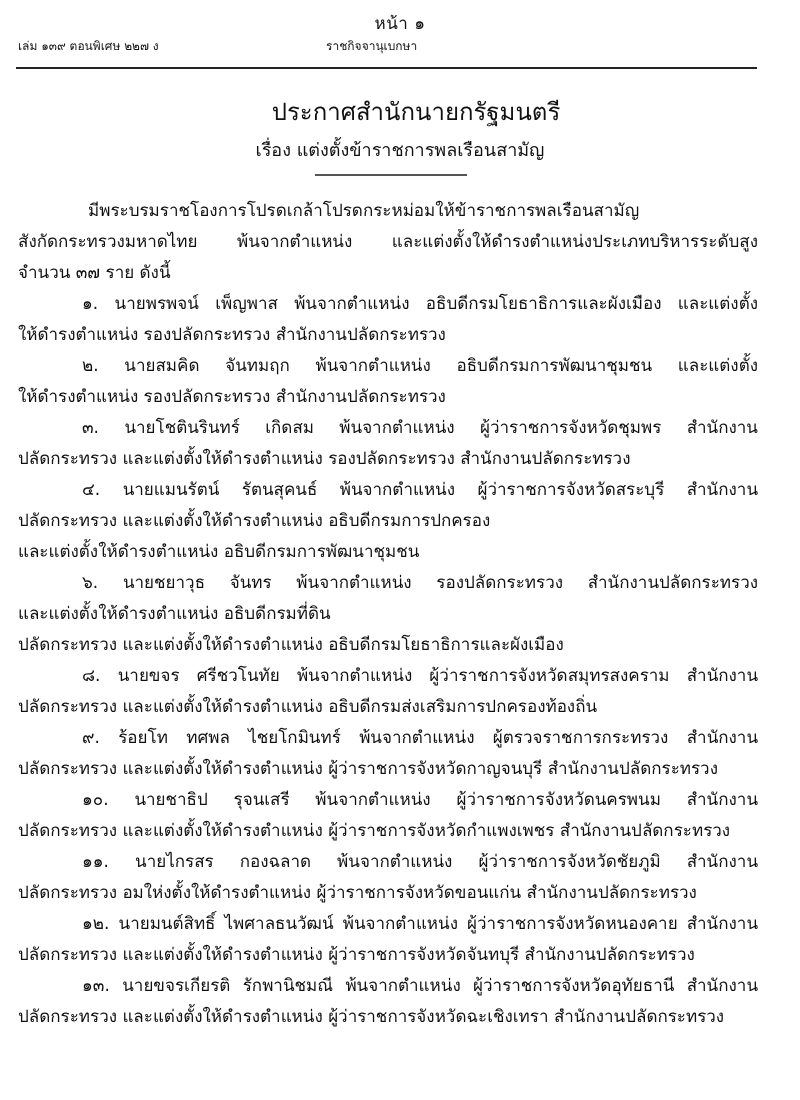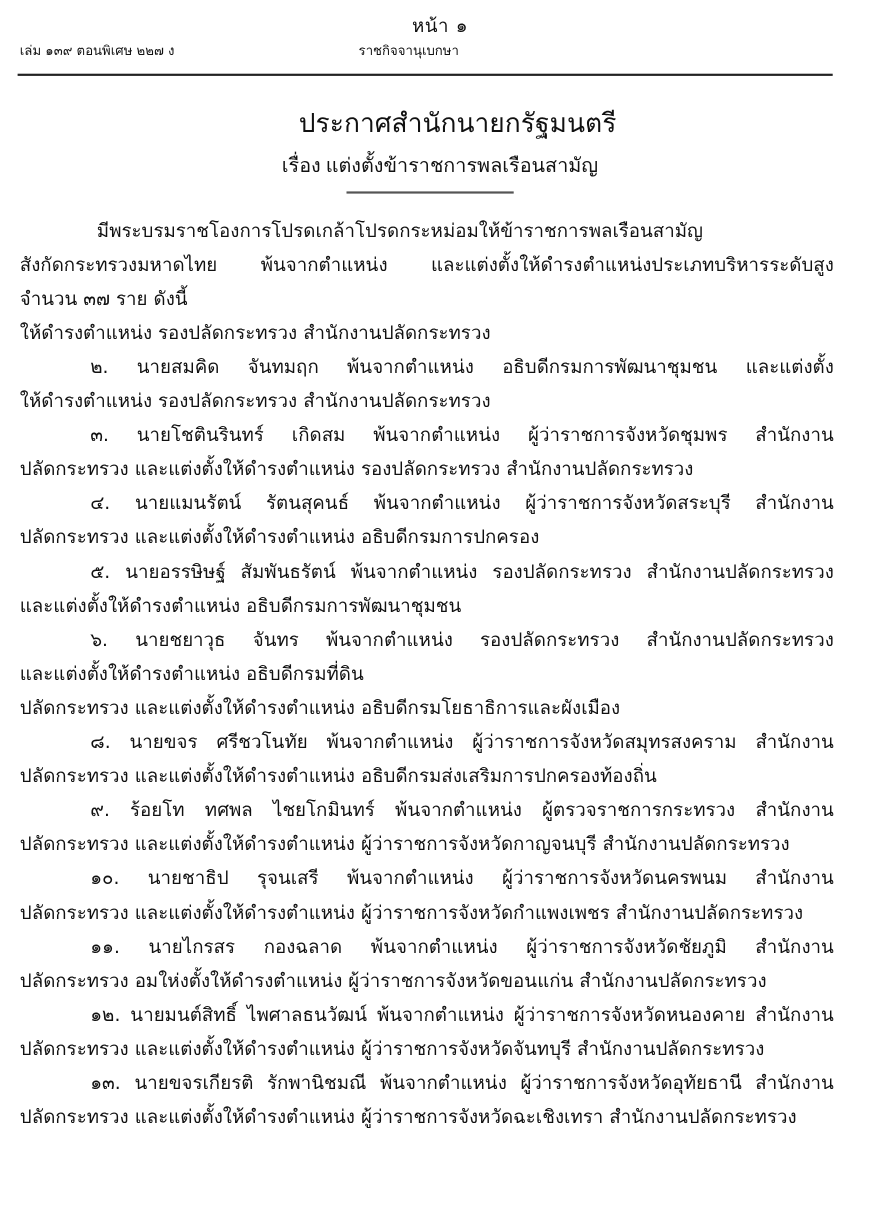--- a/index.html
+++ b/index.html
@@ -7,21 +7,21 @@
          font-family: "DejaVu Sans", "Liberation Sans", sans-serif; color: #111; }
   .page-number { position: absolute; top: 9px; left: 0; width: 800px; text-align: center;
                  font-size: 17px; letter-spacing: 0.5px; }
   .gazette-header { position: absolute; top: 36px; left: 18px; width: 738px; height: 26px;
                     font-size: 12px; }
   .gazette-header span { position: absolute; top: 0; white-space: nowrap; }
   .header-rule { position: absolute; top: 67px; left: 16px; width: 741px; height: 2px; background: #222; }
   .doc-title { position: absolute; top: 92px; left: 16px; width: 800px; text-align: center;
                font-size: 24px; }
   .doc-subject { position: absolute; top: 135px; left: 0; width: 800px; text-align: center;
-                 font-size: 18px; font-family: Liberation Serif, serif; }
+                 font-size: 18px; }
   .title-rule { position: absolute; top: 174px; left: 315px; width: 152px; height: 2px; background: #555; }
   .body-text { position: absolute; top: 195px; left: 18px; width: 740px; font-size: 17px; }
   .line { height: 31px; line-height: 31px; white-space: nowrap; overflow: visible;
           text-align: justify; text-align-last: justify; }
   .line.last { text-align-last: left; }
   .indent { padding-left: 70px; }
   .indent-item { padding-left: 64px; }
 </style>
 </head>
 <body>
@@ -37,28 +37,28 @@
 <div class="doc-title">ประกาศสำนักนายกรัฐมนตรี</div>
 <div class="doc-subject">เรื่อง  แต่งตั้งข้าราชการพลเรือนสามัญ</div>
 <div class="title-rule"></div>
 
 <div class="body-text">
   <div class="line indent">มีพระบรมราชโองการโปรดเกล้าโปรดกระหม่อมให้ข้าราชการพลเรือนสามัญ</div>
   <div class="line">สังกัดกระทรวงมหาดไทย  พ้นจากตำแหน่ง  และแต่งตั้งให้ดำรงตำแหน่งประเภทบริหารระดับสูง</div>
   <div class="line last">จำนวน  ๓๗  ราย  ดังนี้</div>
 
   <div id="items-container">
+      <div class="line indent-item"><span>๑.</span>  <span>นายพรพจน์  เพ็ญพาส  พ้นจากตำแหน่ง  อธิบดีกรมโยธาธิการและผังเมือง  และแต่งตั้ง</span></div>
       <div class="line last">ให้ดำรงตำแหน่ง  รองปลัดกระทรวง  สำนักงานปลัดกระทรวง</div>
       <div class="line indent-item"><span>๒.</span>  <span>นายสมคิด  จันทมฤก  พ้นจากตำแหน่ง  อธิบดีกรมการพัฒนาชุมชน  และแต่งตั้ง</span></div>
       <div class="line last">ให้ดำรงตำแหน่ง  รองปลัดกระทรวง  สำนักงานปลัดกระทรวง</div>
       <div class="line indent-item"><span>๓.</span>  <span>นายโชตินรินทร์  เกิดสม  พ้นจากตำแหน่ง  ผู้ว่าราชการจังหวัดชุมพร  สำนักงาน</span></div>
       <div class="line last">ปลัดกระทรวง  และแต่งตั้งให้ดำรงตำแหน่ง  รองปลัดกระทรวง  สำนักงานปลัดกระทรวง</div>
       <div class="line indent-item"><span>๔.</span>  <span>นายแมนรัตน์  รัตนสุคนธ์  พ้นจากตำแหน่ง  ผู้ว่าราชการจังหวัดสระบุรี  สำนักงาน</span></div>
       <div class="line last">ปลัดกระทรวง  และแต่งตั้งให้ดำรงตำแหน่ง  อธิบดีกรมการปกครอง</div>
-      <div class="line indent-item"><span>๕.</span>  <span>นายอรรษิษฐ์  สัมพันธรัตน์  พ้นจากตำแหน่ง  รองปลัดกระทรวง  สำนักงานปลัดกระทรวง</span></div>
       <div class="line last">และแต่งตั้งให้ดำรงตำแหน่ง  อธิบดีกรมการพัฒนาชุมชน</div>
       <div class="line indent-item"><span>๖.</span>  <span>นายชยาวุธ  จันทร  พ้นจากตำแหน่ง  รองปลัดกระทรวง  สำนักงานปลัดกระทรวง</span></div>
       <div class="line last">และแต่งตั้งให้ดำรงตำแหน่ง  อธิบดีกรมที่ดิน</div>
       <div class="line last">ปลัดกระทรวง  และแต่งตั้งให้ดำรงตำแหน่ง  อธิบดีกรมโยธาธิการและผังเมือง</div>
       <div class="line indent-item"><span>๘.</span>  <span>นายขจร  ศรีชวโนทัย  พ้นจากตำแหน่ง  ผู้ว่าราชการจังหวัดสมุทรสงคราม  สำนักงาน</span></div>
       <div class="line last">ปลัดกระทรวง  และแต่งตั้งให้ดำรงตำแหน่ง  อธิบดีกรมส่งเสริมการปกครองท้องถิ่น</div>
       <div class="line indent-item"><span>๙.</span>  <span>ร้อยโท ทศพล  ไชยโกมินทร์  พ้นจากตำแหน่ง  ผู้ตรวจราชการกระทรวง  สำนักงาน</span></div>
       <div class="line last">ปลัดกระทรวง  และแต่งตั้งให้ดำรงตำแหน่ง  ผู้ว่าราชการจังหวัดกาญจนบุรี  สำนักงานปลัดกระทรวง</div>
       <div class="line indent-item"><span>๑๐.</span>  <span>นายชาธิป  รุจนเสรี  พ้นจากตำแหน่ง  ผู้ว่าราชการจังหวัดนครพนม  สำนักงาน</span></div>
       <div class="line last">ปลัดกระทรวง  และแต่งตั้งให้ดำรงตำแหน่ง  ผู้ว่าราชการจังหวัดกำแพงเพชร  สำนักงานปลัดกระทรวง</div>

